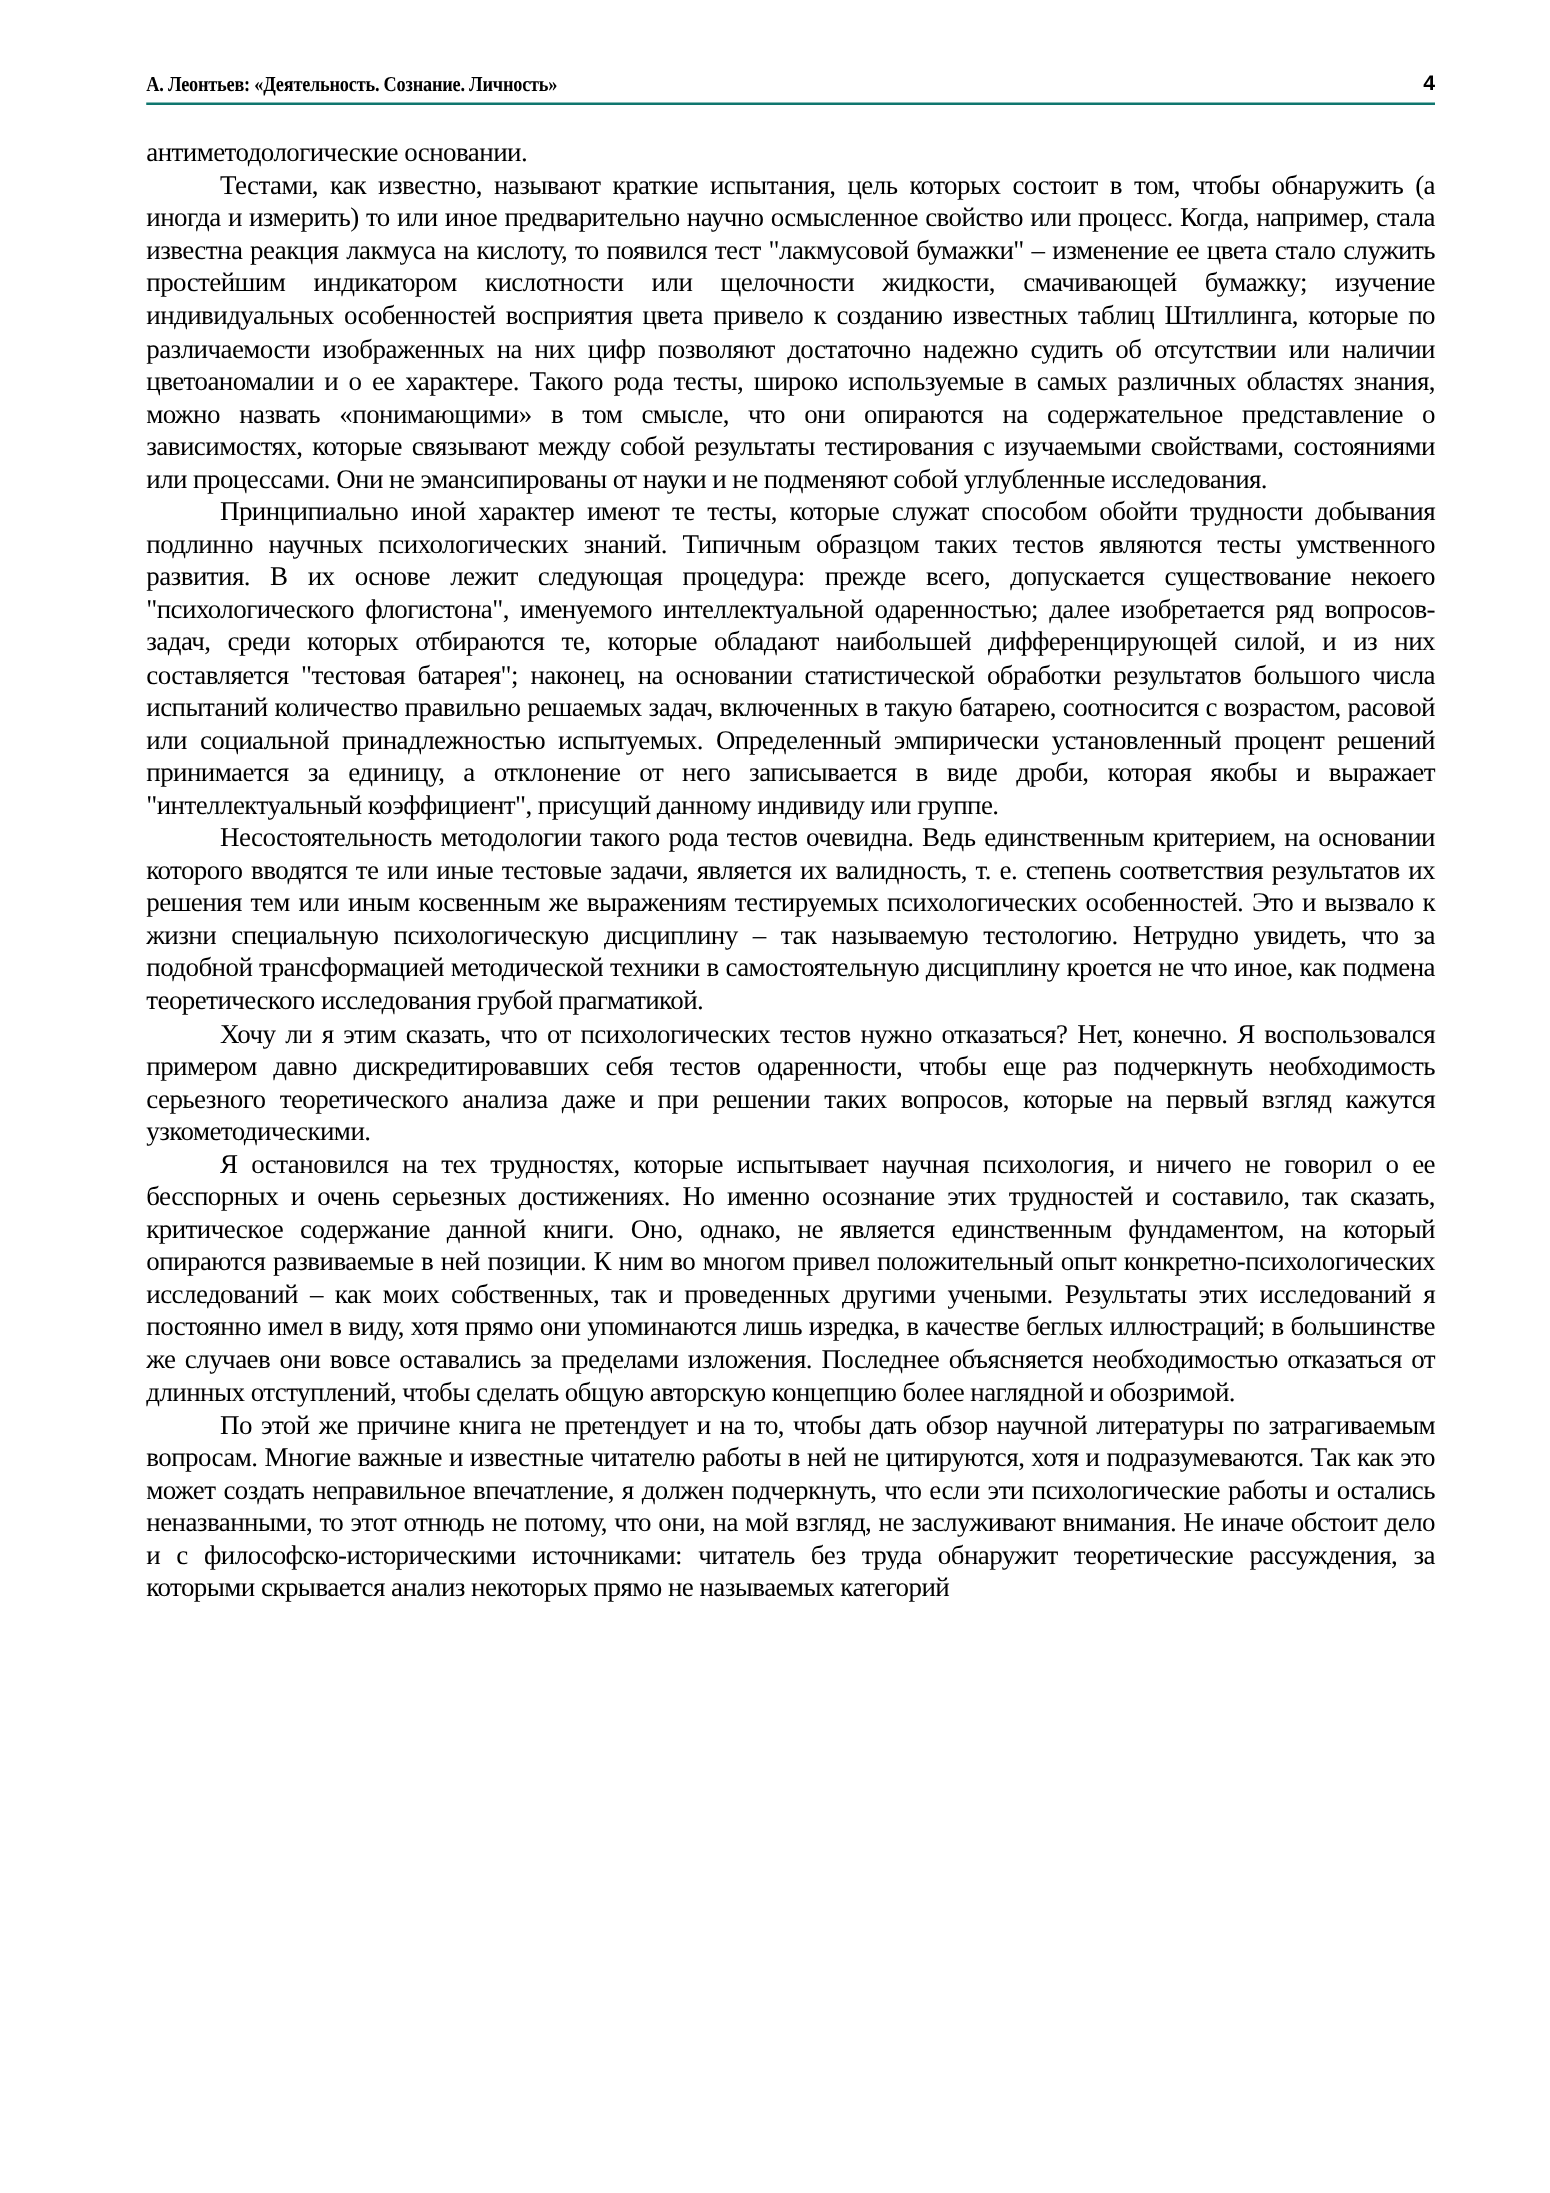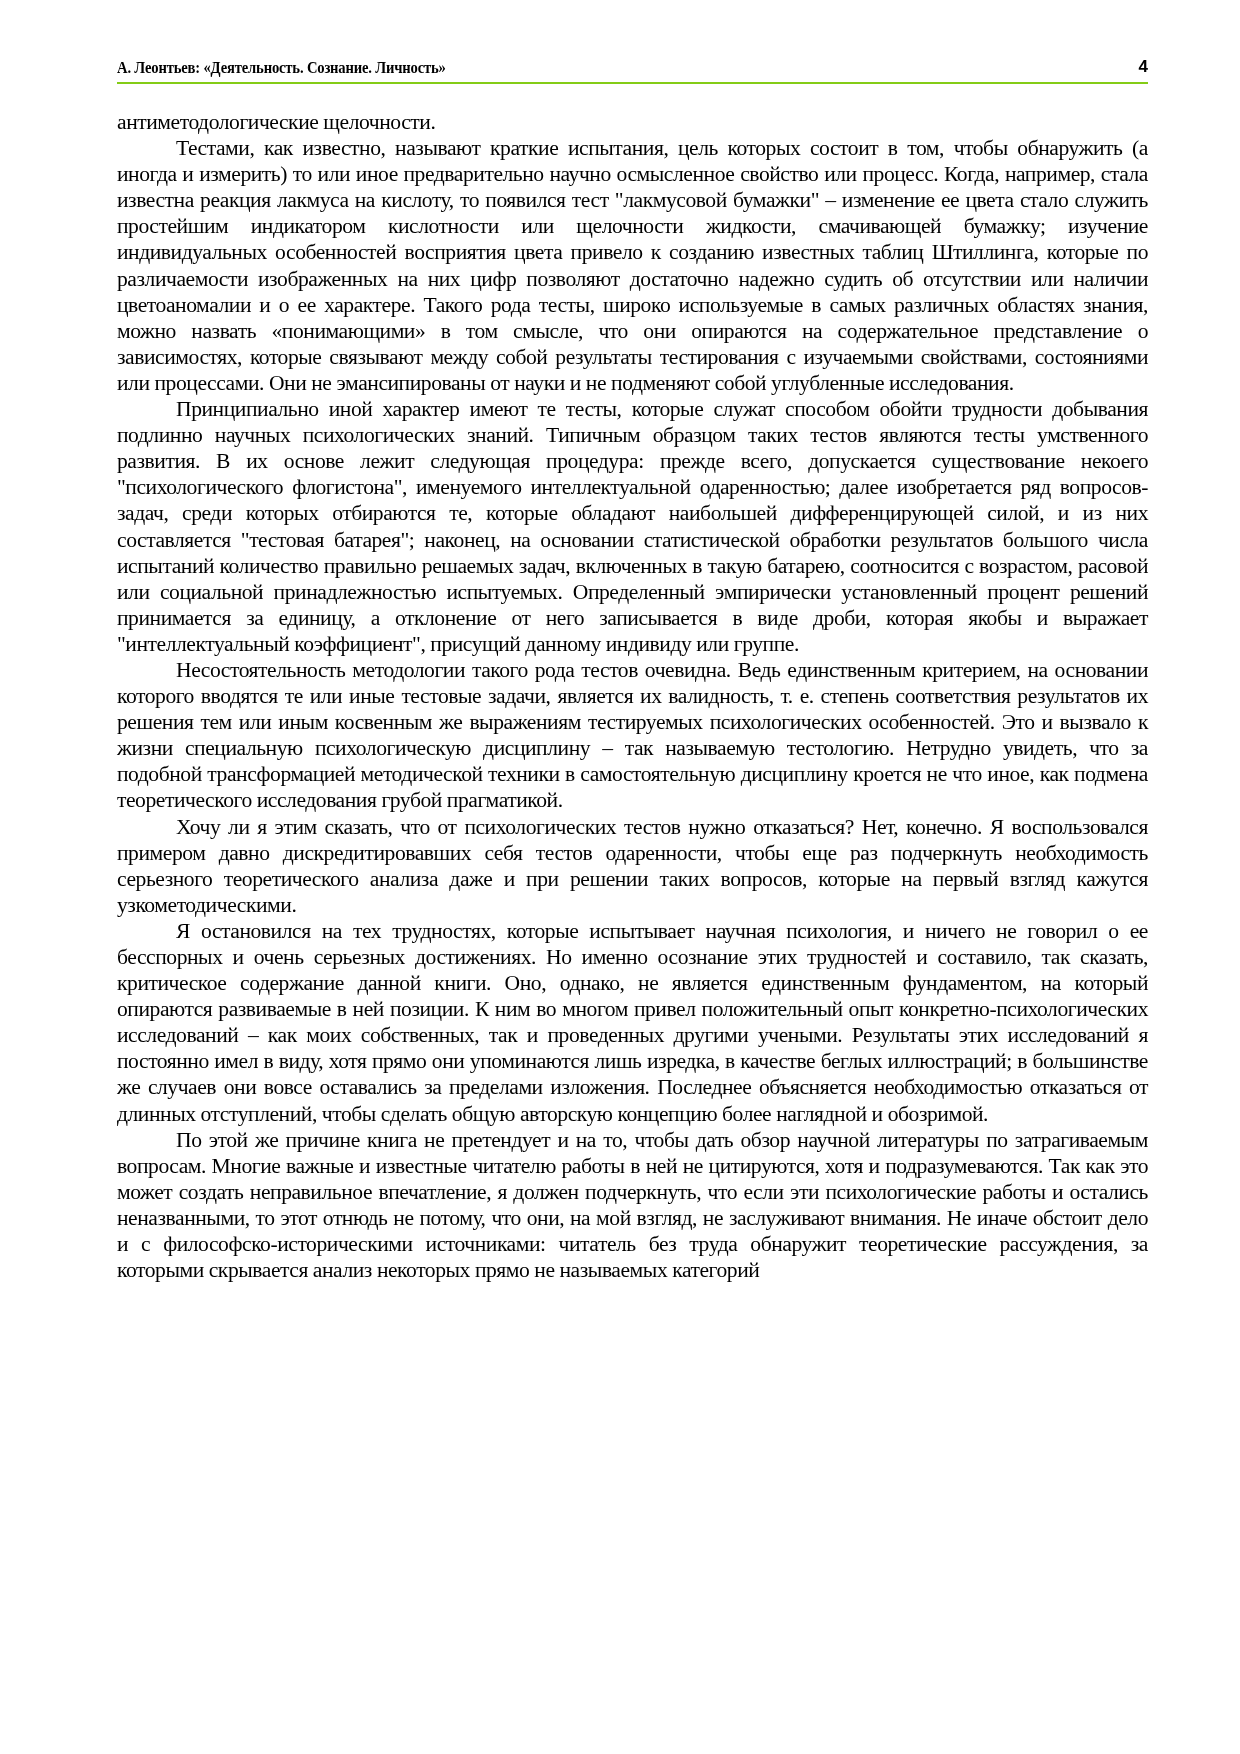--- a/index.html
+++ b/index.html
@@ -13,21 +13,21 @@
       position: relative;
       overflow: hidden;
       color: #000000;
     }
     .page-header {
       position: absolute;
       left: 117px;
       top: 54px;
       width: 1031px;
       height: 28px;
-      border-bottom: 2px solid #84cc16;
+      border-bottom: 2px solid #0f766e;
     }
     .header-title {
       position: absolute;
       left: 0;
       bottom: 4px;
       font-family: "Liberation Serif", serif;
       font-weight: bold;
       font-size: 17px;
       letter-spacing: -0.2px;
       transform: scaleX(0.86);
@@ -64,20 +64,20 @@
   </style>
 </head>
 <body>
 
 <div class="page-header">
   <span class="header-title">А. Леонтьев: «Деятельность. Сознание. Личность»</span>
   <span class="page-number">4</span>
 </div>
 
 <div class="body-text">
-  <p class="para">антиметодологические щелочности.</p>
+  <p class="para">антиметодологические основании.</p>
   <p class="para indent">Тестами, как известно, называют краткие испытания, цель которых состоит в том, чтобы обнаружить (а иногда и измерить) то или иное предварительно научно осмысленное свойство или процесс. Когда, например, стала известна реакция лакмуса на кислоту, то появился тест "лакмусовой бумажки" – изменение ее цвета стало служить простейшим индикатором кислотности или щелочности жидкости, смачивающей бумажку; изучение индивидуальных особенностей восприятия цвета привело к созданию известных таблиц Штиллинга, которые по различаемости изображенных на них цифр позволяют достаточно надежно судить об отсутствии или наличии цветоаномалии и о ее характере. Такого рода тесты, широко используемые в самых различных областях знания, можно назвать «понимающими» в том смысле, что они опираются на содержательное представление о зависимостях, которые связывают между собой результаты тестирования с изучаемыми свойствами, состояниями или процессами. Они не эмансипированы от науки и не подменяют собой углубленные исследования.</p>
   <p class="para indent">Принципиально иной характер имеют те тесты, которые служат способом обойти трудности добывания подлинно научных психологических знаний. Типичным образцом таких тестов являются тесты умственного развития. В их основе лежит следующая процедура: прежде всего, допускается существование некоего "психологического флогистона", именуемого интеллектуальной одаренностью; далее изобретается ряд вопросов-задач, среди которых отбираются те, которые обладают наибольшей дифференцирующей силой, и из них составляется "тестовая батарея"; наконец, на основании статистической обработки результатов большого числа испытаний количество правильно решаемых задач, включенных в такую батарею, соотносится с возрастом, расовой или социальной принадлежностью испытуемых. Определенный эмпирически установленный процент решений принимается за единицу, а отклонение от него записывается в виде дроби, которая якобы и выражает "интеллектуальный коэффициент", присущий данному индивиду или группе.</p>
   <p class="para indent">Несостоятельность методологии такого рода тестов очевидна. Ведь единственным критерием, на основании которого вводятся те или иные тестовые задачи, является их валидность, т. е. степень соответствия результатов их решения тем или иным косвенным же выражениям тестируемых психологических особенностей. Это и вызвало к жизни специальную психологическую дисциплину – так называемую тестологию. Нетрудно увидеть, что за подобной трансформацией методической техники в самостоятельную дисциплину кроется не что иное, как подмена теоретического исследования грубой прагматикой.</p>
   <p class="para indent">Хочу ли я этим сказать, что от психологических тестов нужно отказаться? Нет, конечно. Я воспользовался примером давно дискредитировавших себя тестов одаренности, чтобы еще раз подчеркнуть необходимость серьезного теоретического анализа даже и при решении таких вопросов, которые на первый взгляд кажутся узкометодическими.</p>
   <p class="para indent">Я остановился на тех трудностях, которые испытывает научная психология, и ничего не говорил о ее бесспорных и очень серьезных достижениях. Но именно осознание этих трудностей и составило, так сказать, критическое содержание данной книги. Оно, однако, не является единственным фундаментом, на который опираются развиваемые в ней позиции. К ним во многом привел положительный опыт конкретно-психологических исследований – как моих собственных, так и проведенных другими учеными. Результаты этих исследований я постоянно имел в виду, хотя прямо они упоминаются лишь изредка, в качестве беглых иллюстраций; в большинстве же случаев они вовсе оставались за пределами изложения. Последнее объясняется необходимостью отказаться от длинных отступлений, чтобы сделать общую авторскую концепцию более наглядной и обозримой.</p>
   <p class="para indent">По этой же причине книга не претендует и на то, чтобы дать обзор научной литературы по затрагиваемым вопросам. Многие важные и известные читателю работы в ней не цитируются, хотя и подразумеваются. Так как это может создать неправильное впечатление, я должен подчеркнуть, что если эти психологические работы и остались неназванными, то этот отнюдь не потому, что они, на мой взгляд, не заслуживают внимания. Не иначе обстоит дело и с философско-историческими источниками: читатель без труда обнаружит теоретические рассуждения, за которыми скрывается анализ некоторых прямо не называемых категорий</p>
 </div>
 
 </body></html>

